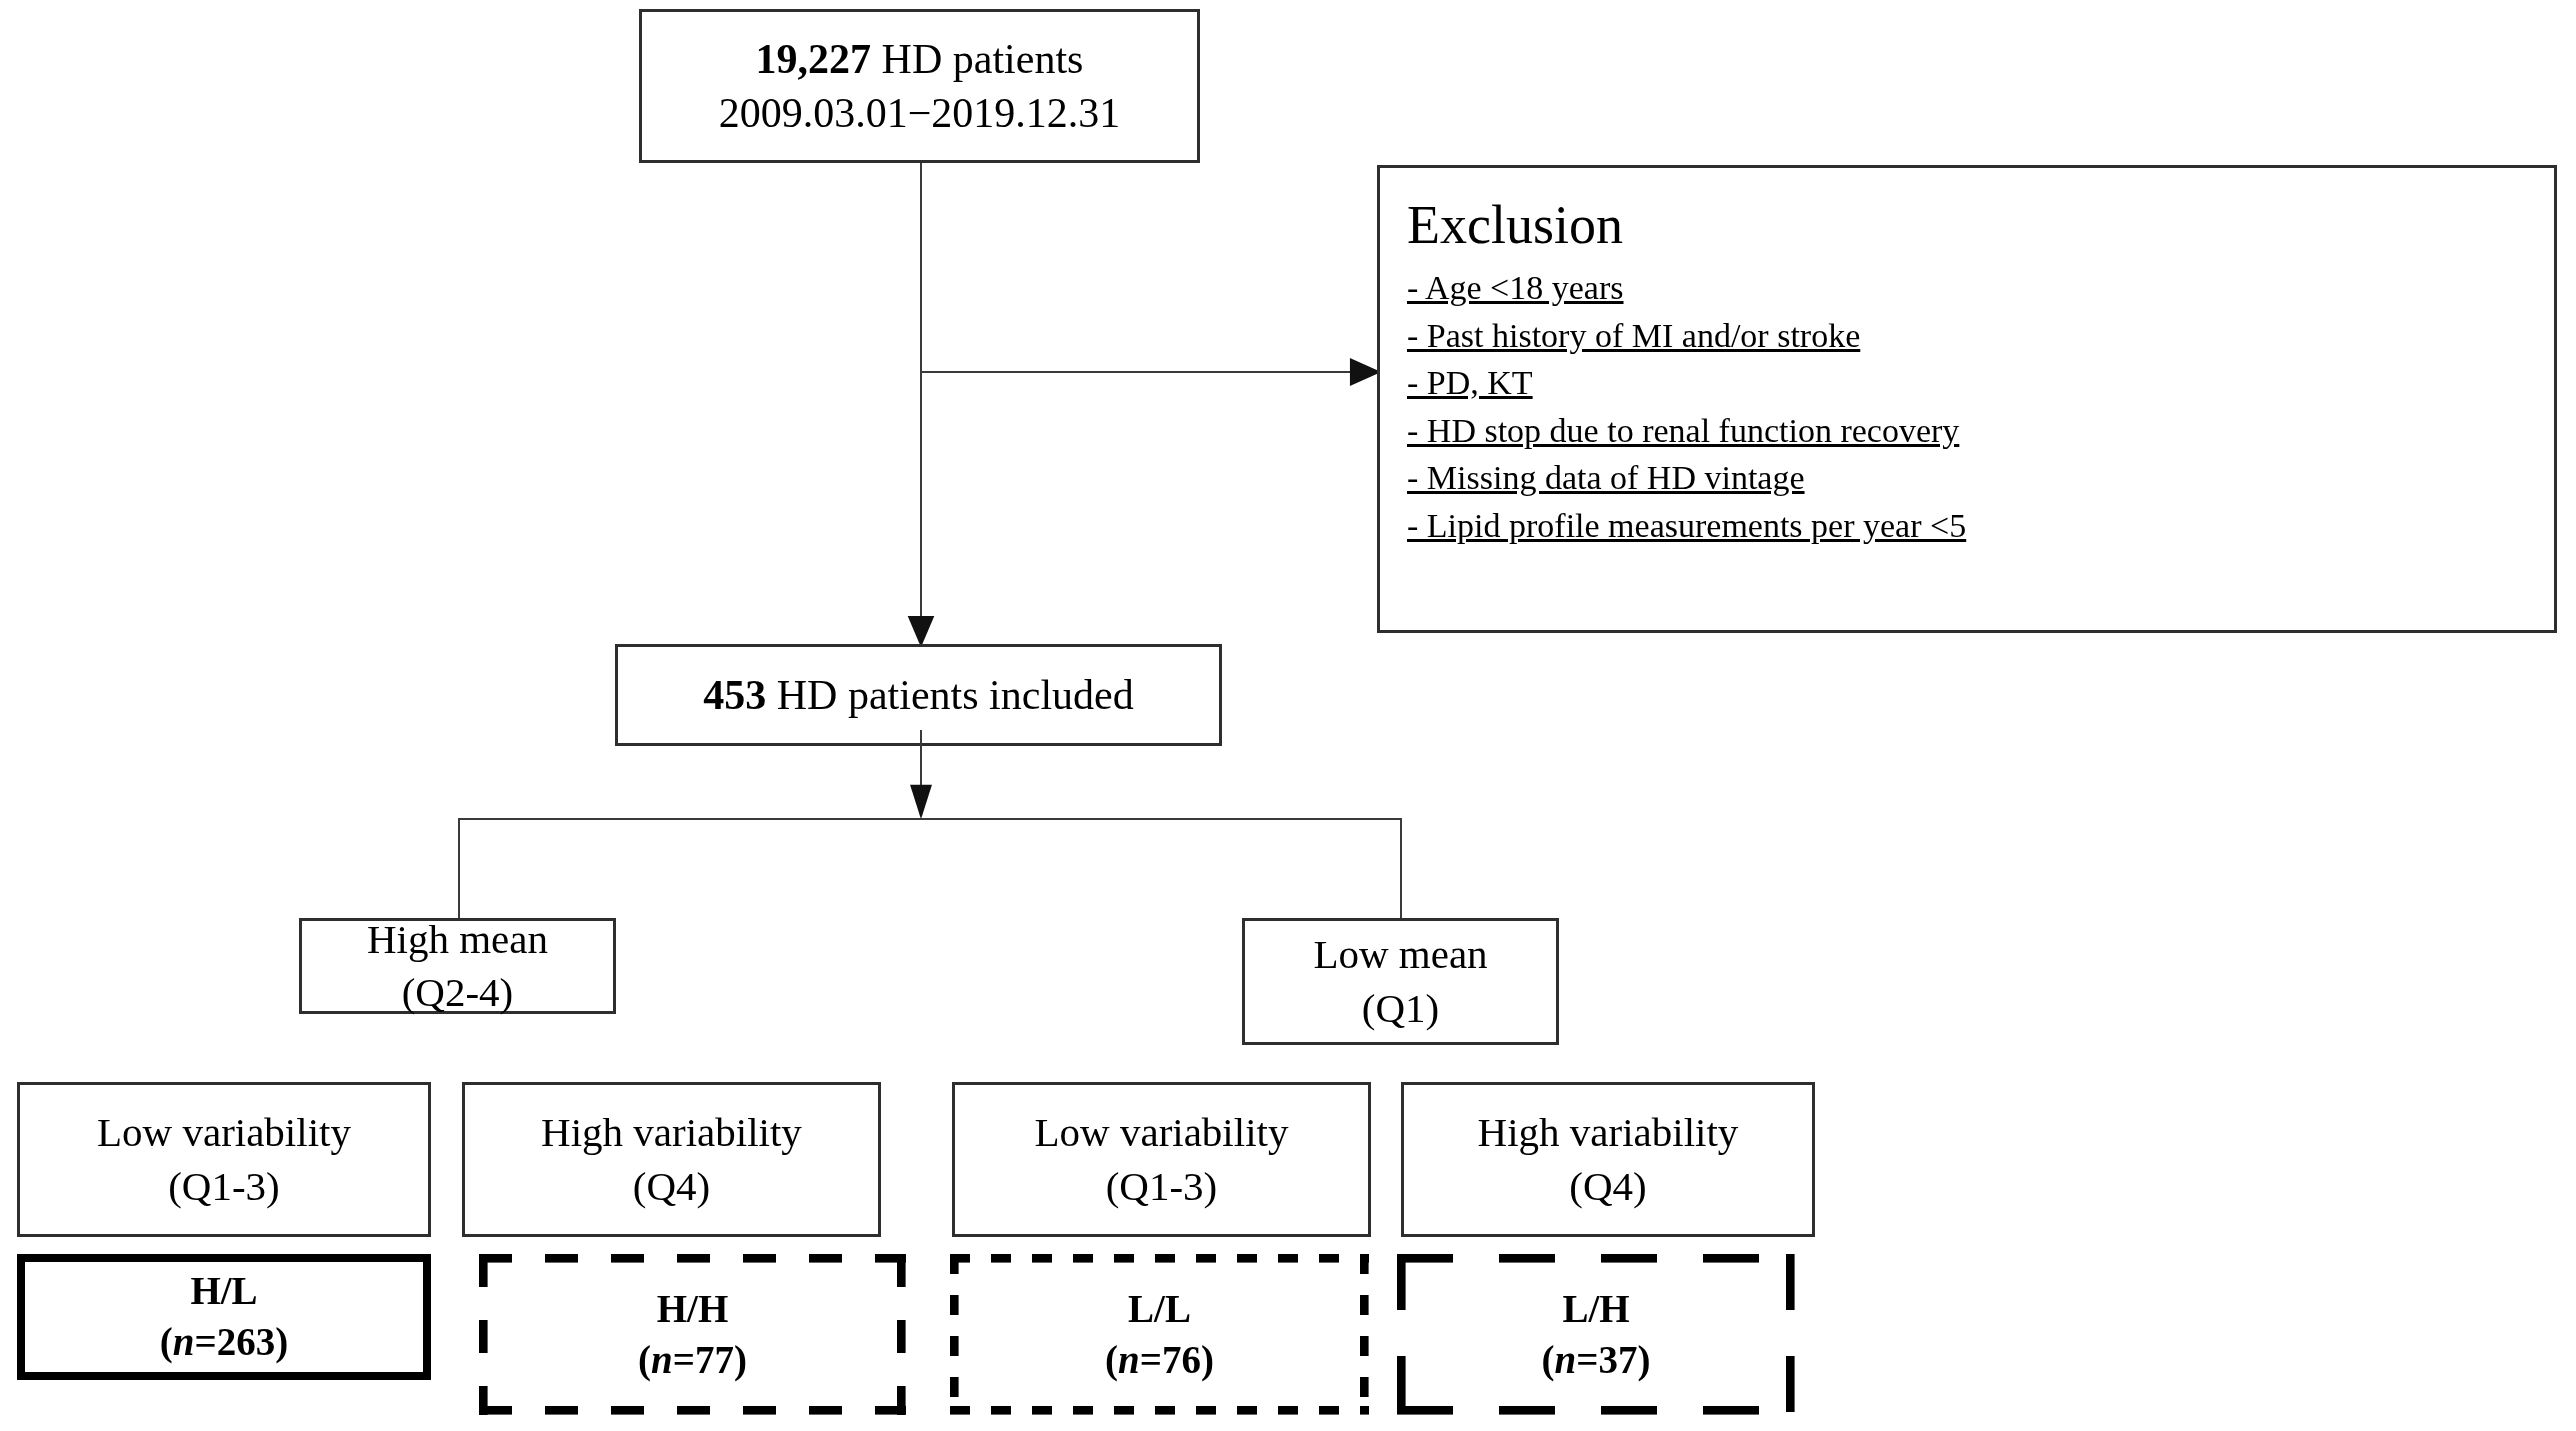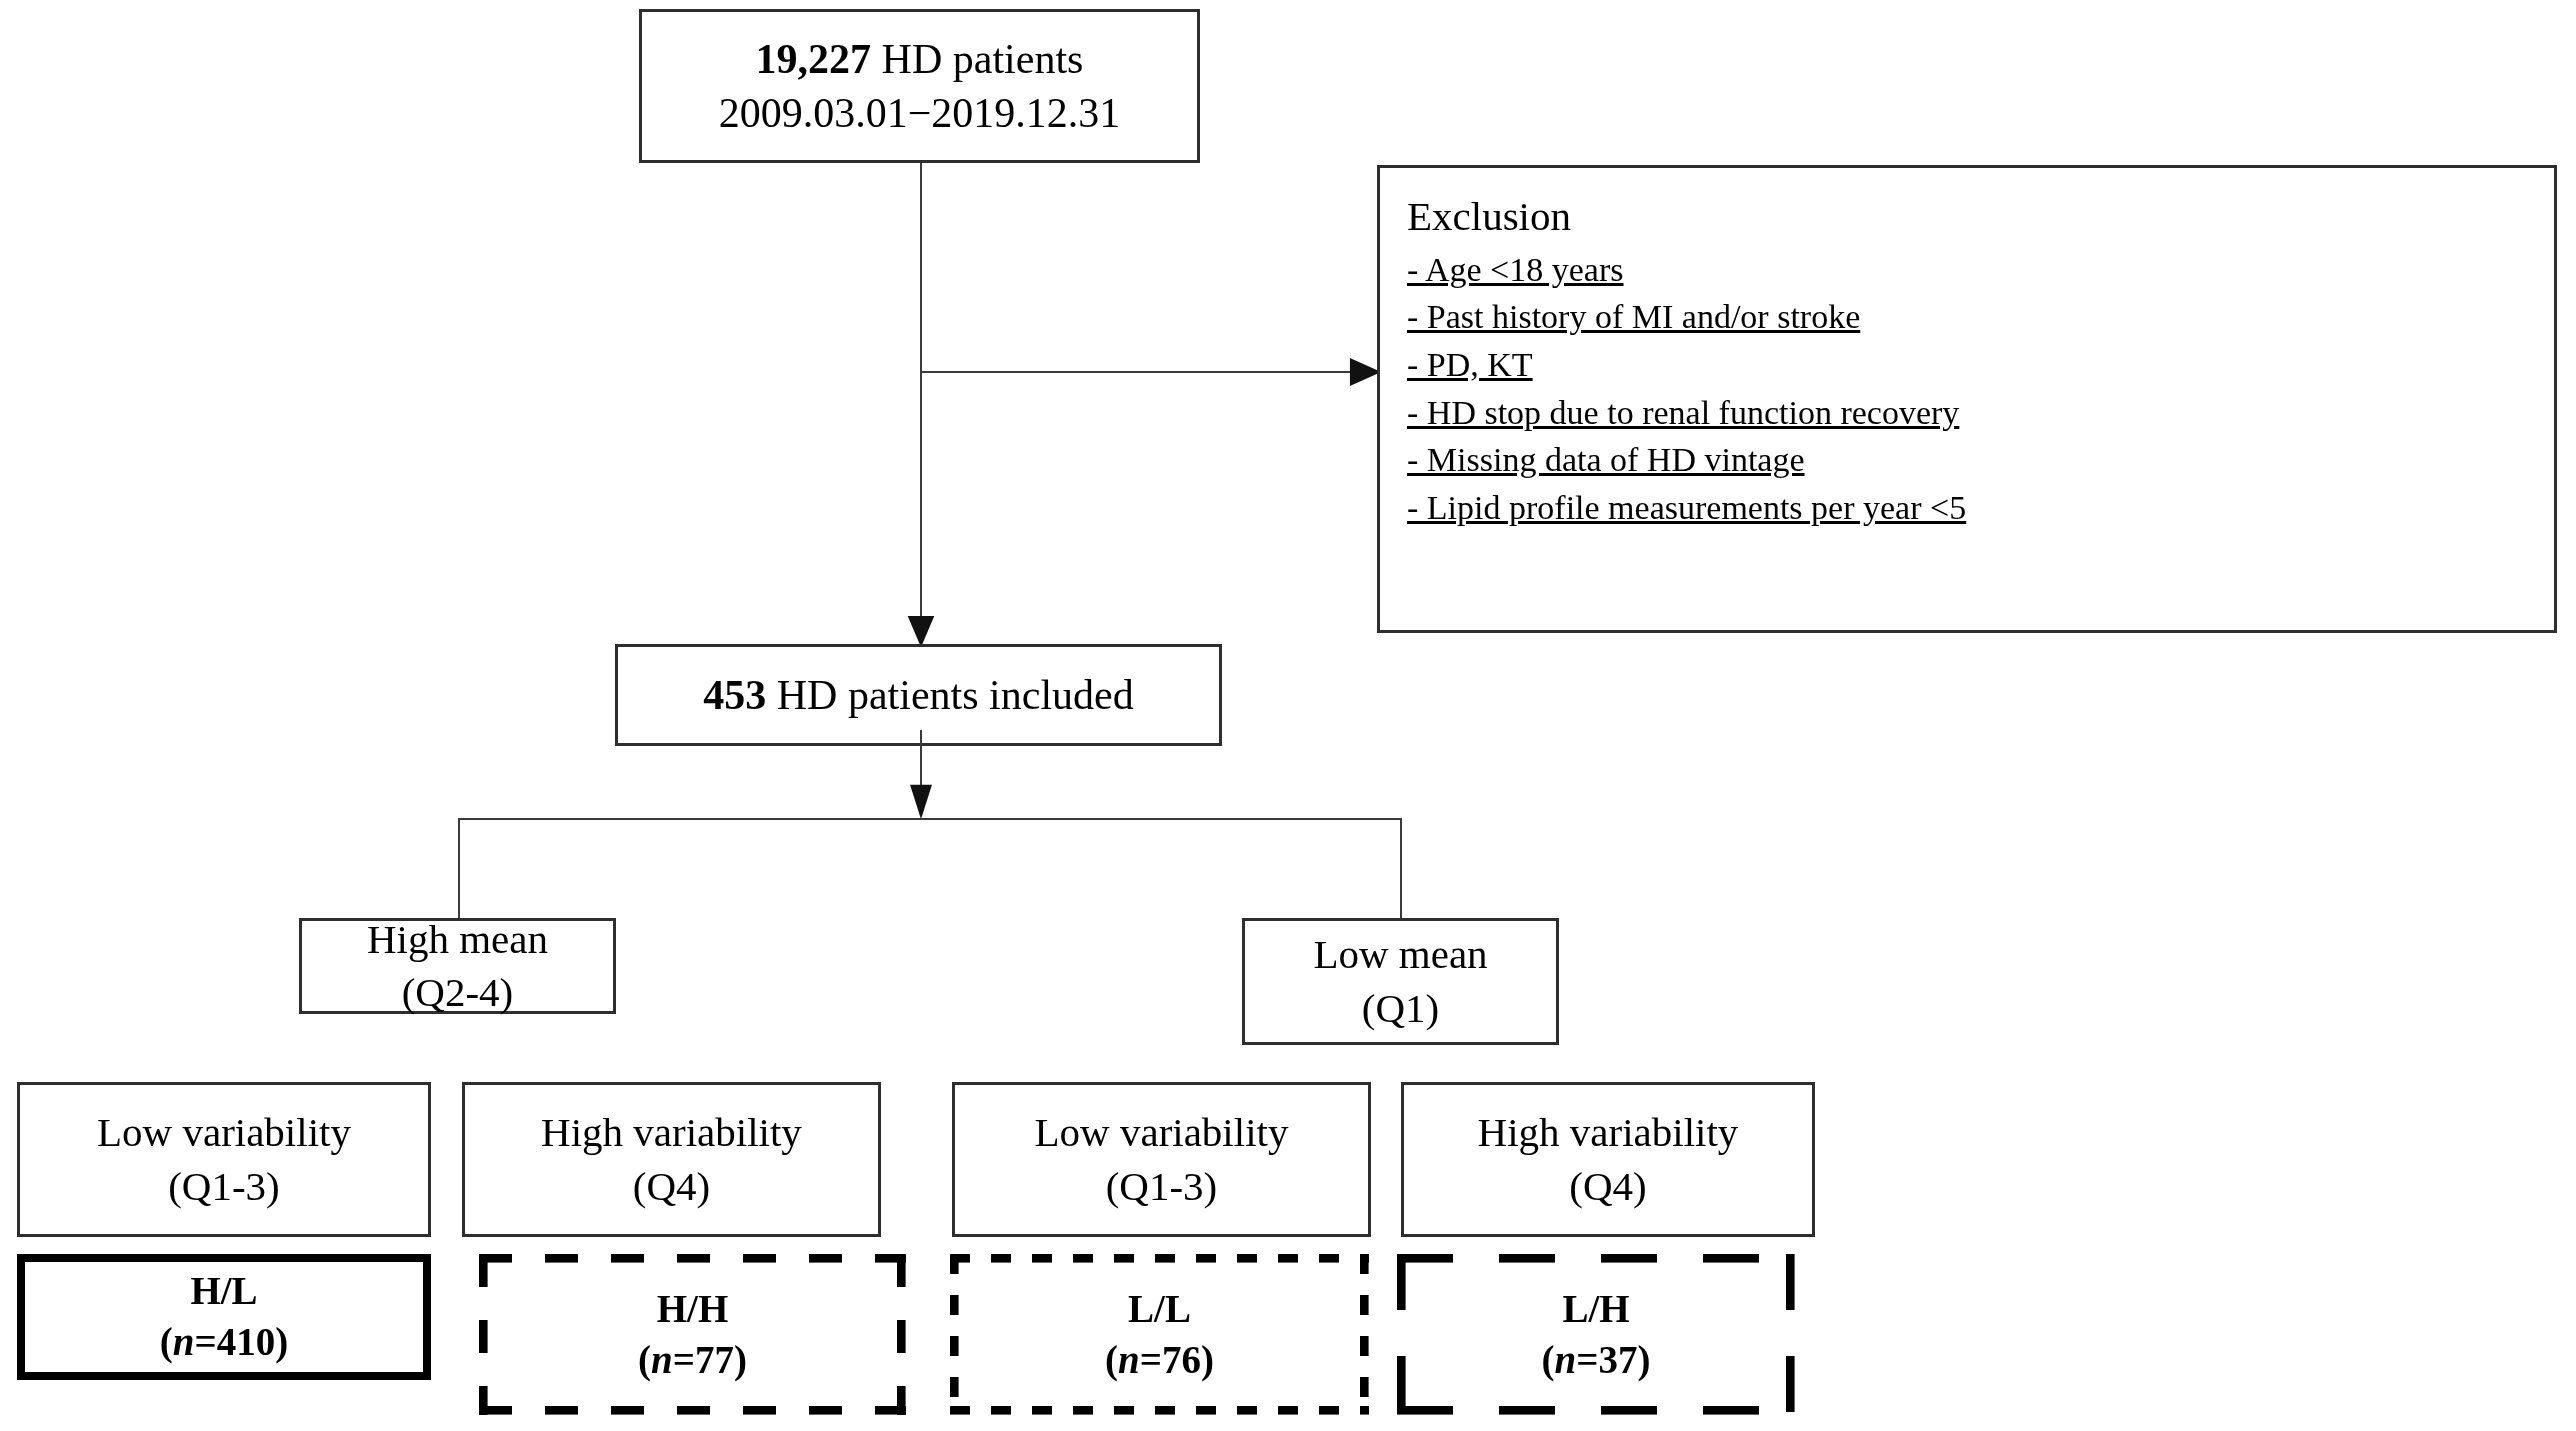--- a/index.html
+++ b/index.html
@@ -73,21 +73,21 @@
 
   .t-lead{font-weight:bold;}
   .lbl{display:block;white-space:nowrap;}
 
   .excl-box{
     align-items:flex-start;
     justify-content:flex-start;
     text-align:left;
     padding:20.4px 0 0 27px;
   }
-  .excl-title{font-size:41px;line-height:1.40;}
+  .excl-title{font-size:54px;line-height:1.40;}
   .excl-item{font-size:34px;line-height:1.40;white-space:nowrap;text-decoration:underline;}
 
   .fs-54{font-size:42px;}
   .fs-52{font-size:41px;}
   .fs-50{font-size:39px;}
   .ital{font-style:italic;}
 </style>
 </head>
 <body>
 
@@ -156,21 +156,21 @@
     <span class="lbl fs-52">(Q1-3)</span>
   </div>
 
   <div class="box solid-thin" style="left:1401px;top:1082px;width:414px;height:155px;">
     <span class="lbl fs-52">High variability</span>
     <span class="lbl fs-52">(Q4)</span>
   </div>
 
   <div class="box solid-thick" style="left:17px;top:1254px;width:414px;height:126px;">
     <span class="lbl fs-50"><b>H/L</b></span>
-    <span class="lbl fs-50"><b><span>(</span><span class="ital">n</span><span>=410)</span></b></span>
+    <span class="lbl fs-50"><b><span>(</span><span class="ital">n</span><span>=263)</span></b></span>
   </div>
 
   <div class="box dash-med" style="left:479px;top:1254px;width:427px;height:161px;">
     <span class="lbl fs-50"><b>H/H</b></span>
     <span class="lbl fs-50"><b><span>(</span><span class="ital">n</span><span>=77)</span></b></span>
   </div>
 
   <div class="box dash-short" style="left:950px;top:1254px;width:419px;height:161px;">
     <span class="lbl fs-50"><b>L/L</b></span>
     <span class="lbl fs-50"><b><span>(</span><span class="ital">n</span><span>=76)</span></b></span>

